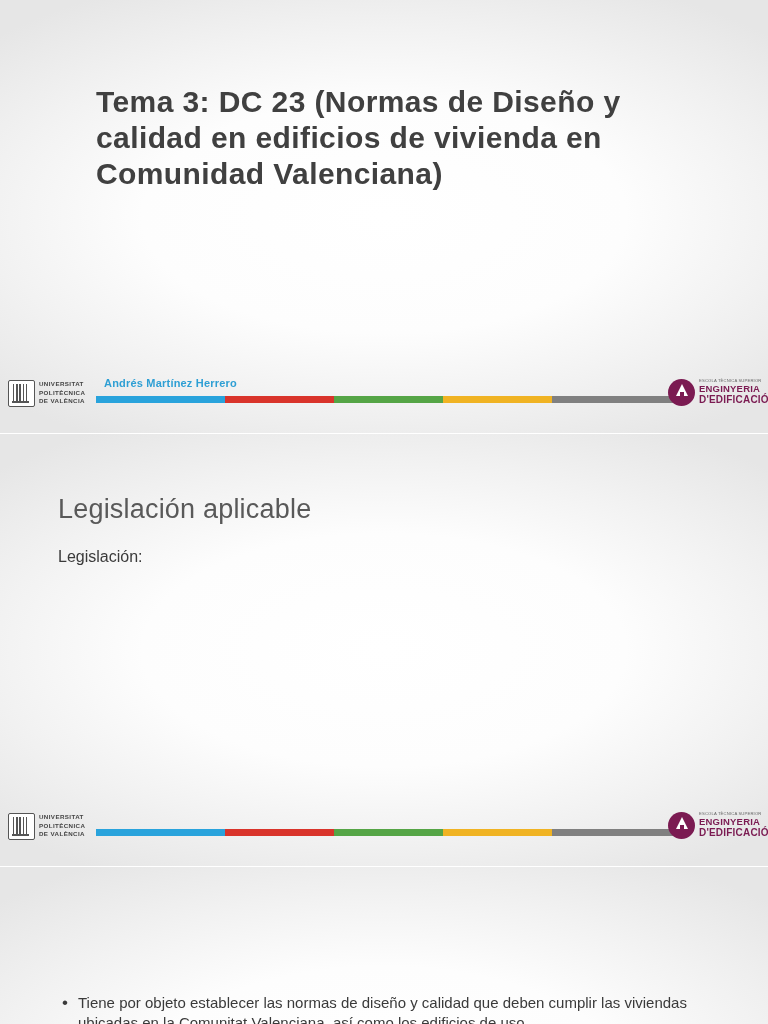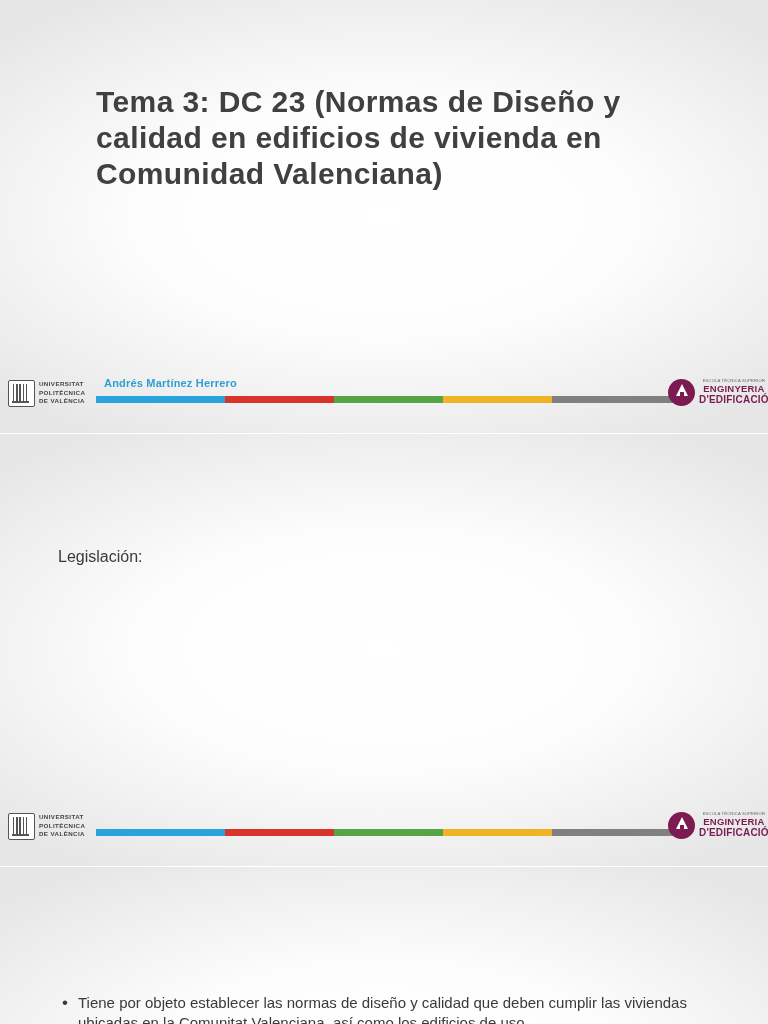--- a/index.html
+++ b/index.html
@@ -124,21 +124,20 @@
   
   .ets-logo {
     position: absolute;
     right: 4px;
     top: 2px;
     width: 96px;
     height: 34px;
     display: flex;
     align-items: center;
     gap: 4px;
-    text-align: center;
   }
   .ets-mark {
     width: 27px; height: 27px;
     border-radius: 50%;
     background: #7b1b52;
     position: relative;
     flex: none;
   }
   .ets-mark::before {
     content: "";
@@ -268,20 +267,21 @@
         <div class="ets-text">
           <div class="l1">ESCOLA TÈCNICA SUPERIOR</div>
           <div class="l2">ENGINYERIA</div>
           <div class="l3">D'EDIFICACIÓ</div>
         </div>
       </div>
     </div>
   </section>
 
   <section class="slide content-slide slide-2">
+    <h2 class="slide-title">Legislación aplicable</h2>
 
     <div class="body">
       <p class="lead">Legislación:</p>
     </div>
 
     <div class="footer">
       <div class="upv-logo">
         <div class="upv-mark"></div>
         <div class="upv-text">
           <div>UNIVERSITAT</div>

